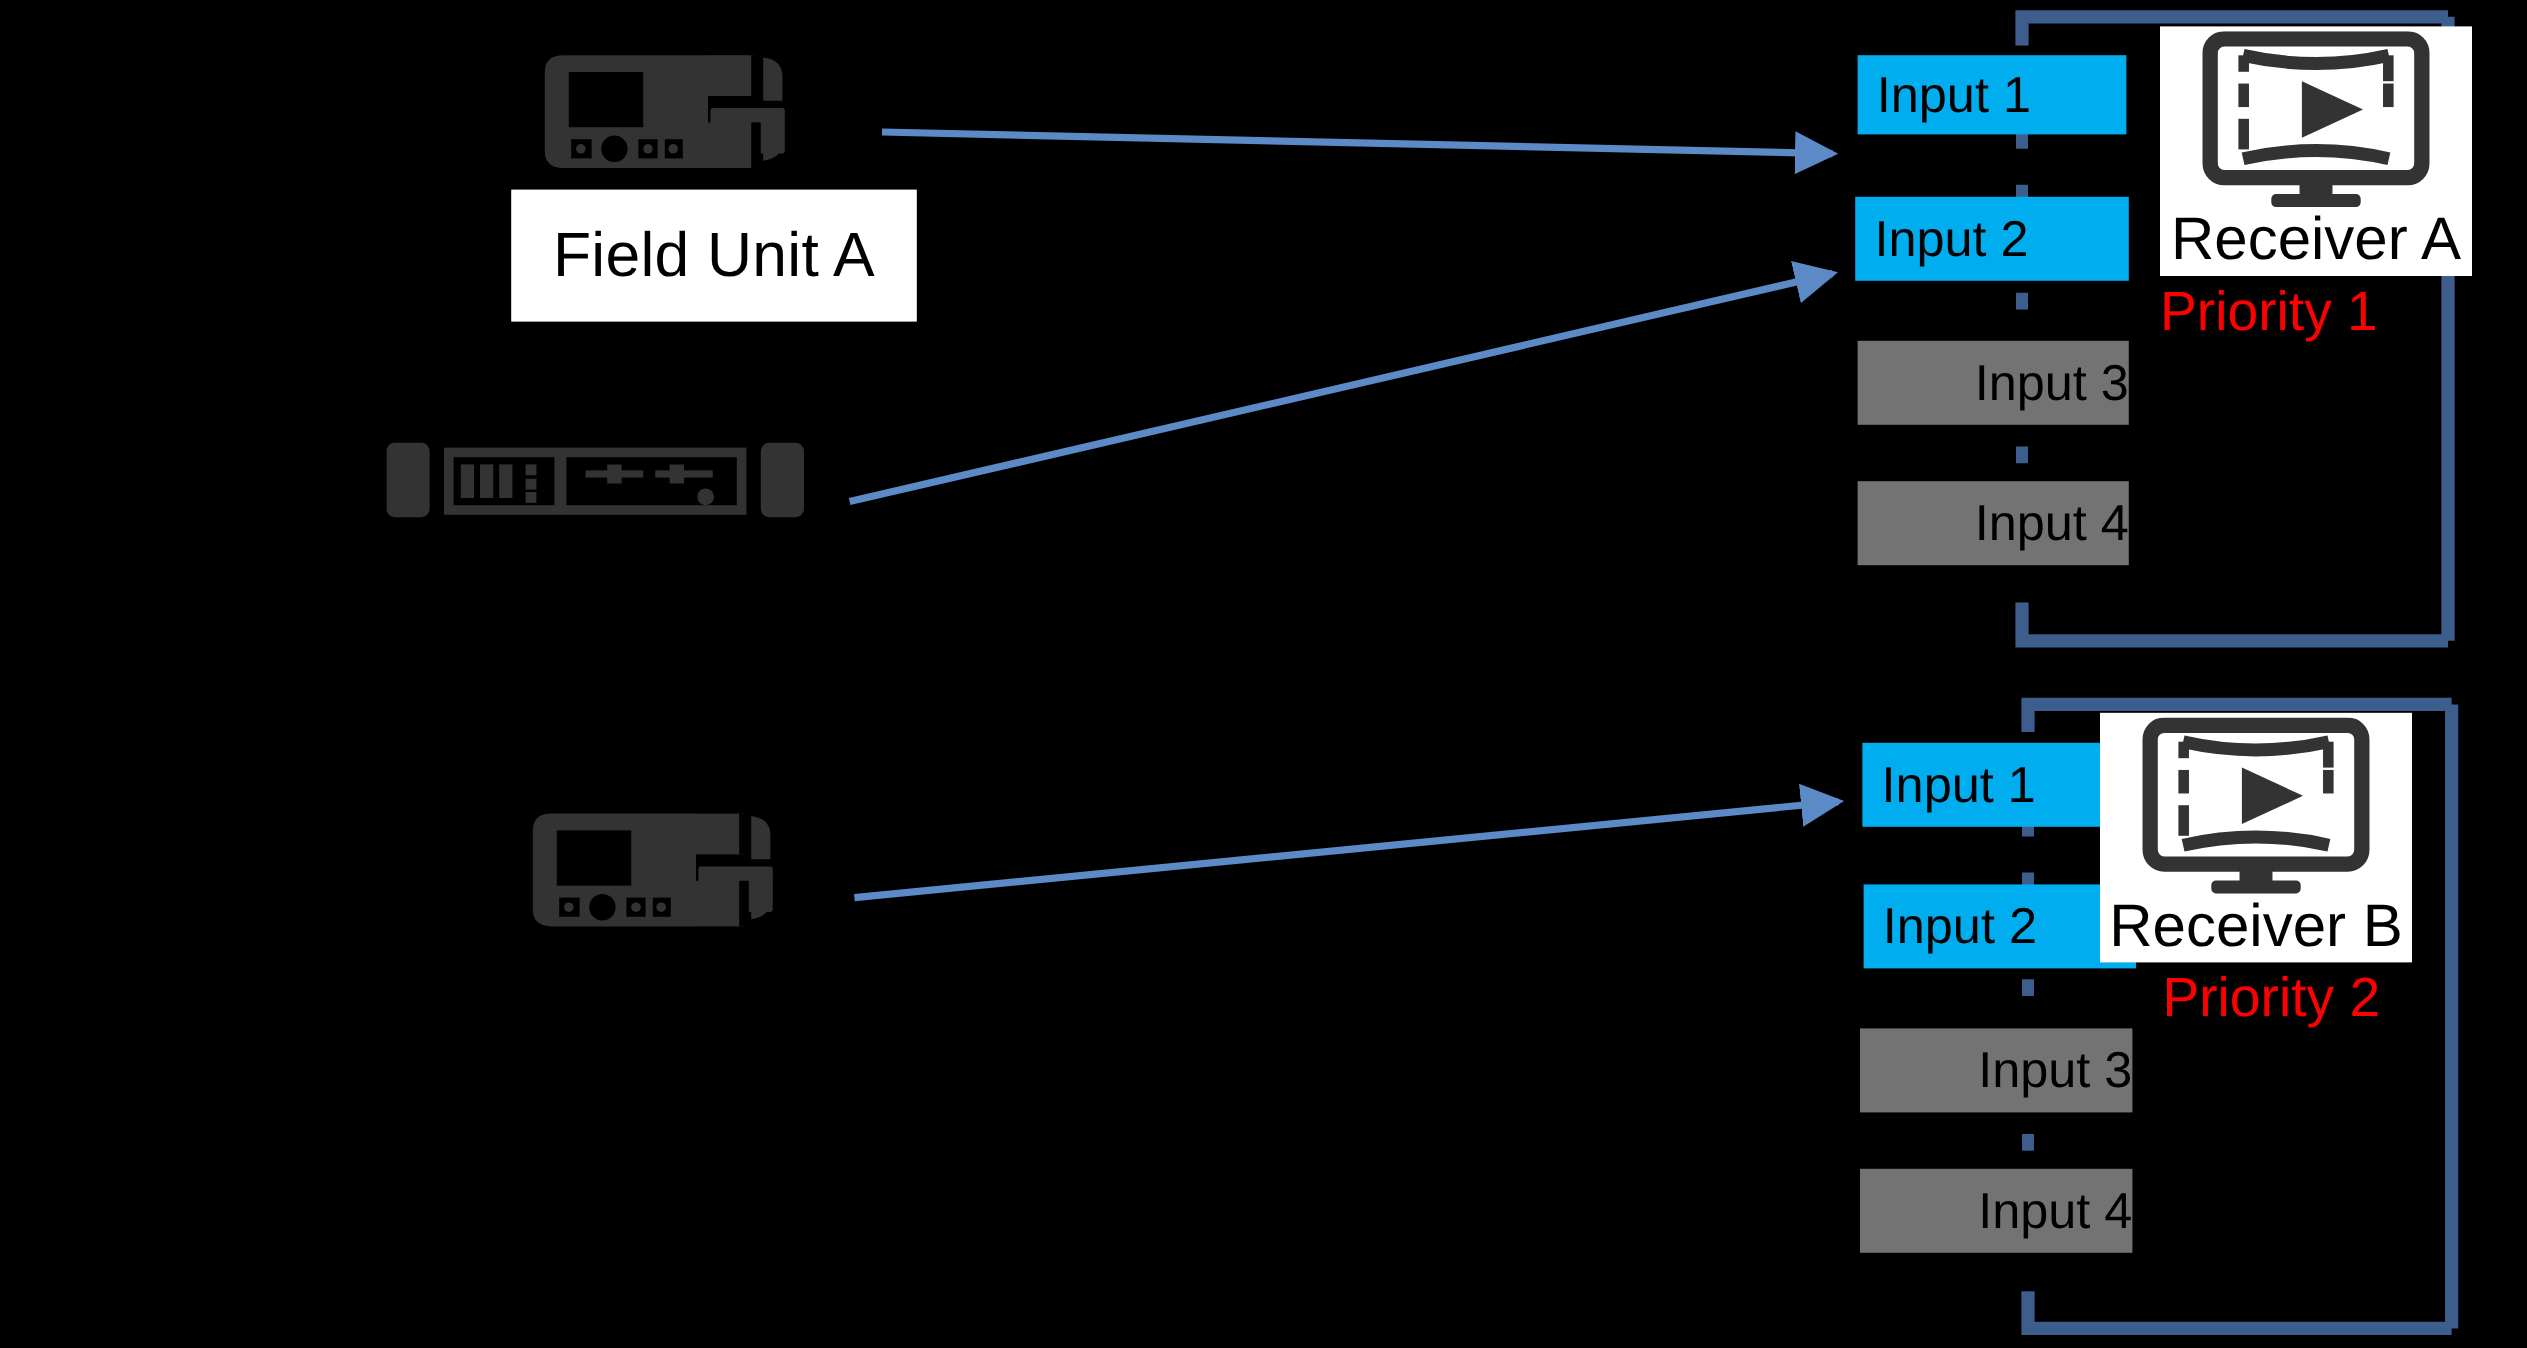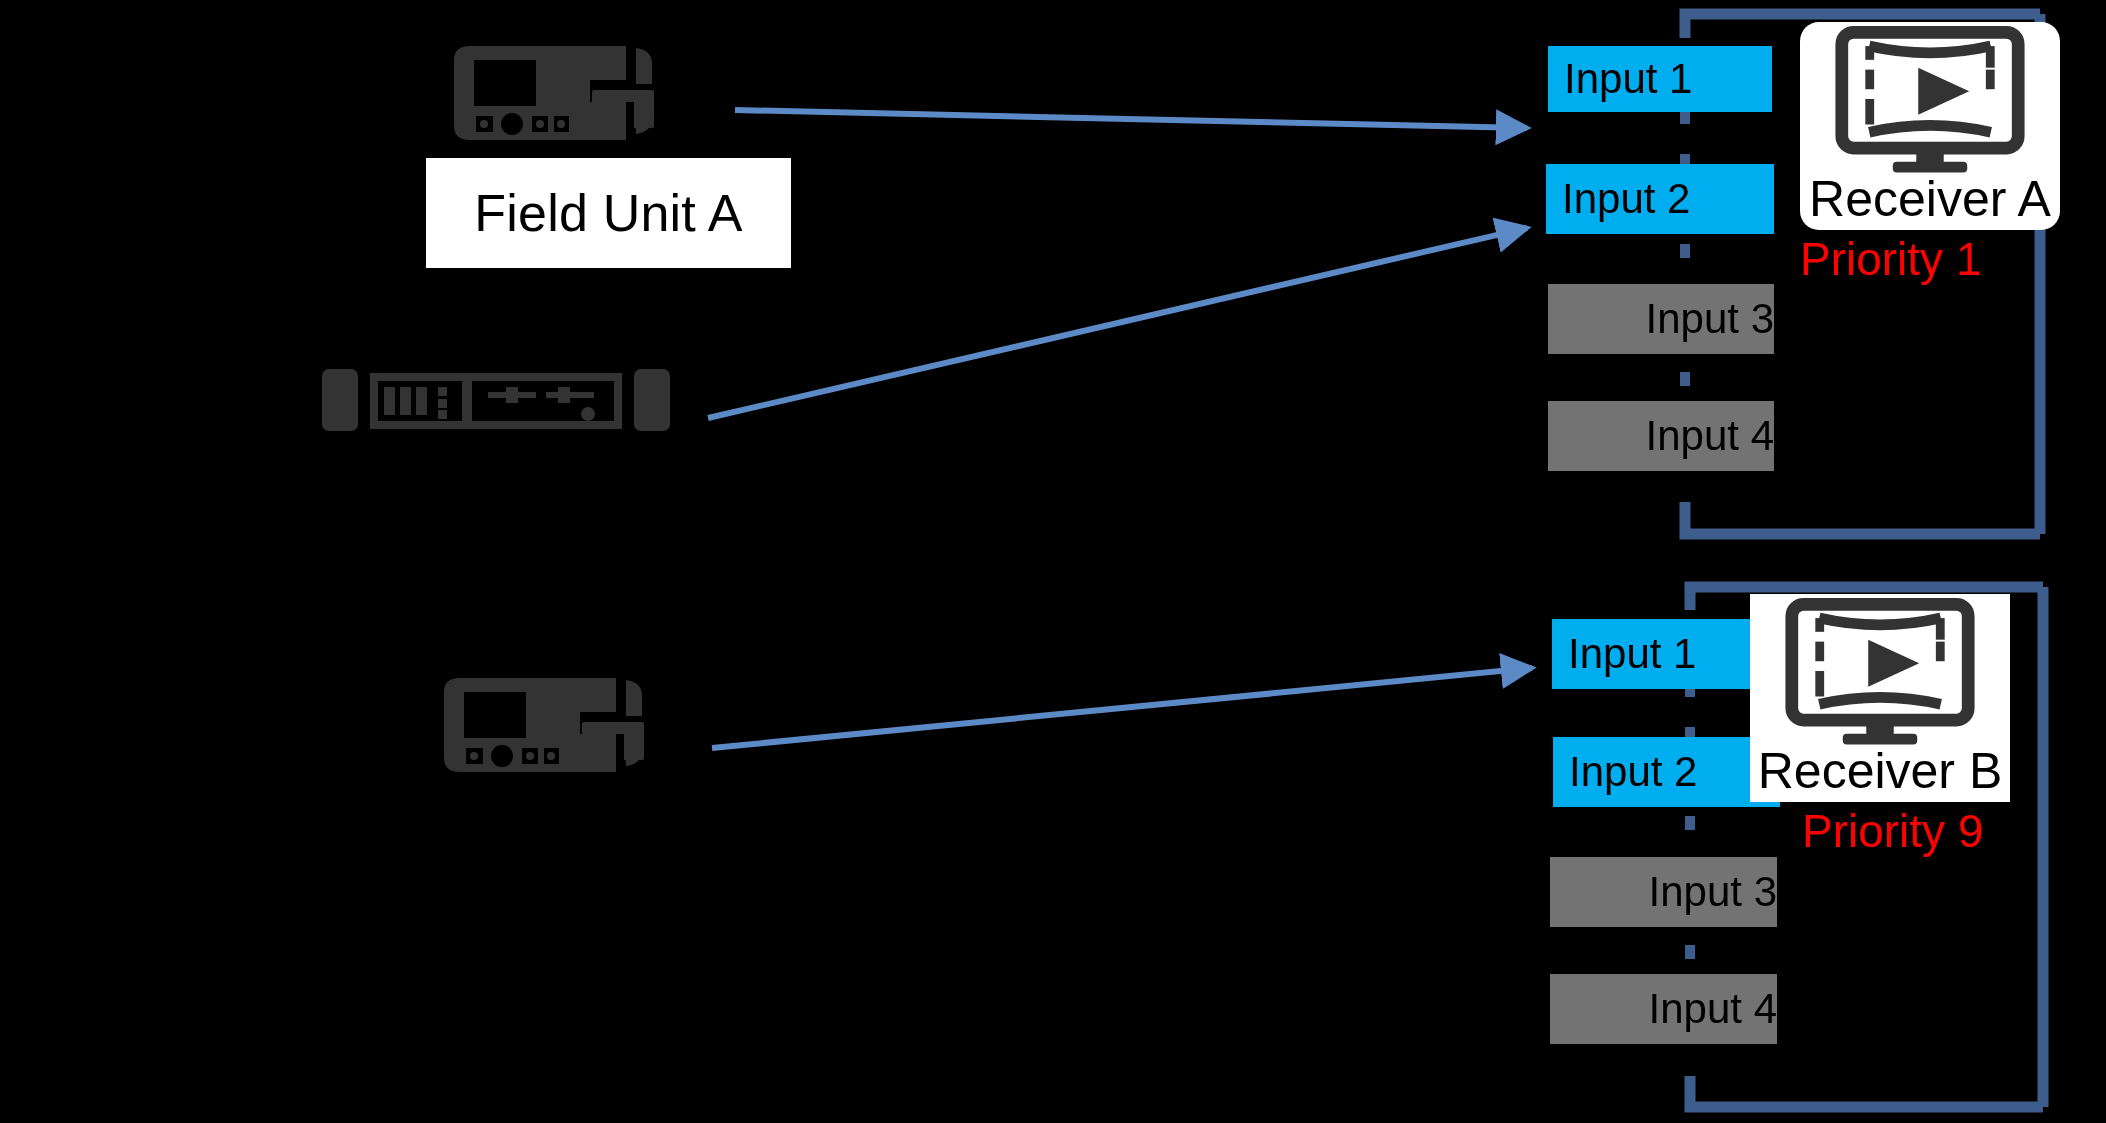--- a/index.html
+++ b/index.html
@@ -144,21 +144,21 @@
 
       <circle cx="44" cy="86" r="4" fill="#333333"></circle>
       <circle cx="100" cy="86" r="4" fill="#333333"></circle>
       <circle cx="121" cy="86" r="4" fill="#333333"></circle>
 
       <rect x="186" y="8" width="8" height="34" fill="#000000"></rect>
       <rect x="186" y="64" width="8" height="38" fill="#000000"></rect>
     </svg>
   </div>
 
-  <div class="white-plate" style="left:426px; top:158px; width:365px; height:110px;">
+  <div class="white-plate" style="left:426px; top:158px; width:338px; height:110px;">
     <span class="field-label">Field Unit A</span>
   </div>
 
   <div class="device" style="left:322px; top:365px; width:348px; height:72px;">
     <svg viewBox="0 0 348 72" width="348" height="72">
       <g fill="#333333">
 
         <rect x="0" y="4" width="36" height="62" rx="7"></rect>
 
         <rect x="312" y="4" width="36" height="62" rx="7"></rect>
@@ -217,21 +217,21 @@
   <div class="input-box active" style="left:1546px; top:164px; width:228px; height:70px;">
     <span>Input 2</span>
   </div>
   <div class="input-box idle" style="left:1548px; top:284px; width:226px; height:70px;">
     <span>Input 3</span>
   </div>
   <div class="input-box idle" style="left:1548px; top:401px; width:226px; height:70px;">
     <span>Input 4</span>
   </div>
 
-  <div class="recv-plate" style="left:1800px; top:22px; width:260px; height:208px; padding-top:4px;border-radius:19px;">
+  <div class="recv-plate" style="left:1800px; top:22px; width:260px; height:208px; padding-top:4px;">
     <svg class="monitor-icon" viewBox="0 0 200 150" width="196" height="148">
 
       <rect x="10" y="6" width="180" height="118" rx="12" ry="12" fill="none" stroke="#333333" stroke-width="13"></rect>
 
       <path d="M38,20 Q100,34 162,20" fill="none" stroke="#333333" stroke-width="11"></path>
 
       <path d="M38,108 Q100,94 162,108" fill="none" stroke="#333333" stroke-width="11"></path>
 
       <rect x="34" y="44" width="9" height="20" fill="#333333"></rect>
       <rect x="34" y="74" width="9" height="26" fill="#333333"></rect>
@@ -276,16 +276,16 @@
       <rect x="157" y="44" width="9" height="20" fill="#333333"></rect>
       <rect x="157" y="20" width="9" height="22" fill="#333333"></rect>
       <polygon points="88,42 140,66 88,90" fill="#333333"></polygon>
       <rect x="86" y="124" width="28" height="16" fill="#333333"></rect>
       <rect x="62" y="138" width="76" height="11" rx="4" fill="#333333"></rect>
     </svg>
     <span class="recv-name">Receiver B</span>
   </div>
 
   <div class="priority" style="left:1802px; top:808px; width:260px;">
-    <span>Priority 9</span>
+    <span>Priority 2</span>
   </div>
 
 </div>
 
 </body></html>

